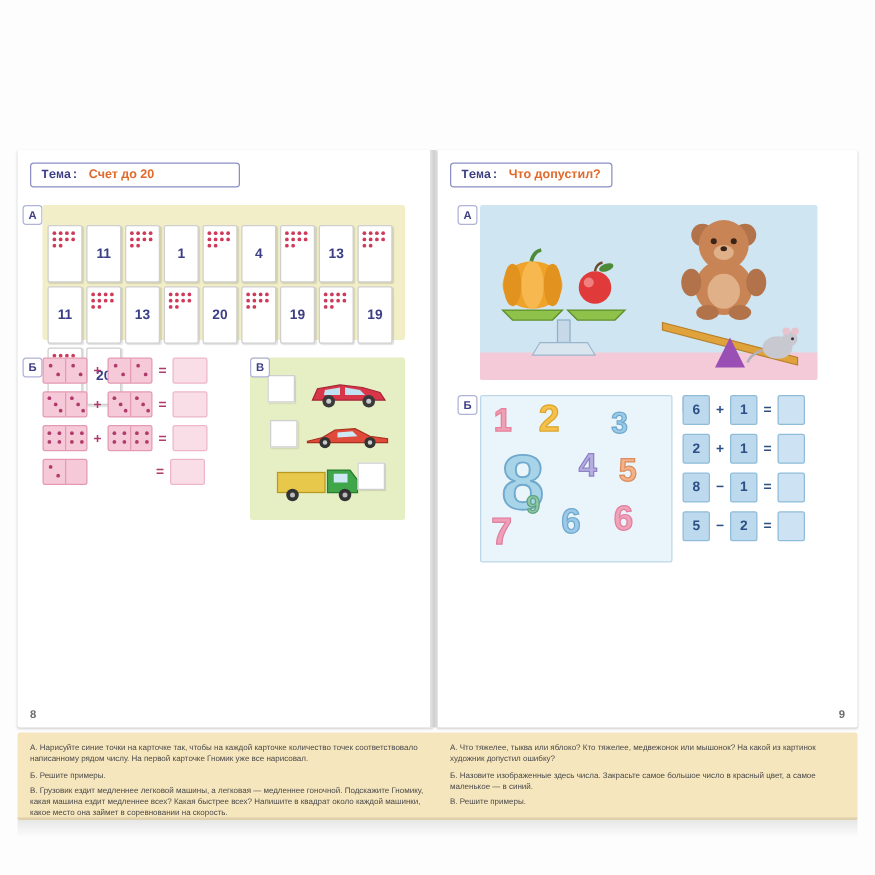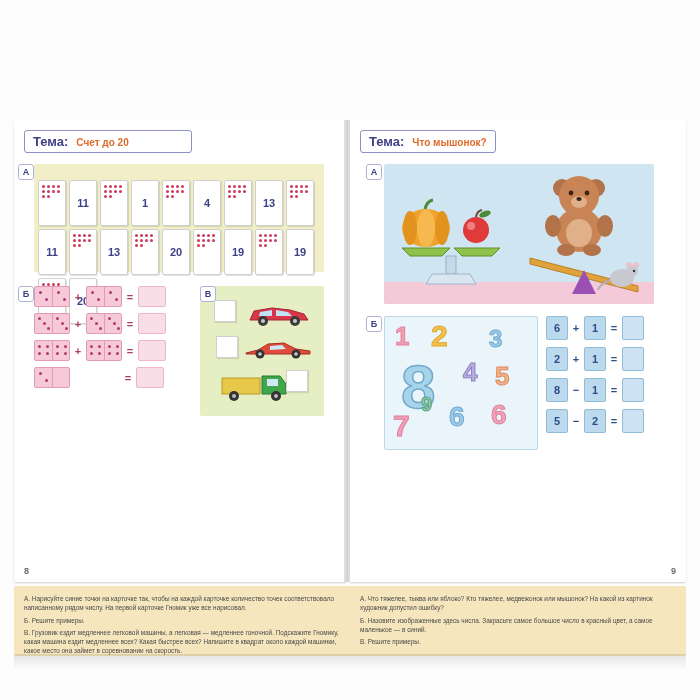--- a/index.html
+++ b/index.html
@@ -26,21 +26,21 @@
   }
 
   .inner{position:absolute;left:0;top:0;right:0;bottom:0;padding:10px 10px 0 10px;box-sizing:border-box;}
 
   
   .theme-row{display:flex;align-items:center;gap:8px;}
   .theme-box{
     border:1px solid #8b8fc4;border-radius:3px;padding:3px 8px;display:flex;gap:8px;align-items:baseline;
     background:#fff;
   }
-  .theme-label{font-size:13px;font-weight:bold;color:#3d3f86;}
+  .theme-label{font-size:10px;font-weight:bold;color:#3d3f86;font-family:Liberation Mono, monospace;}
   .theme-value{font-size:10px;font-weight:bold;color:#e06a2b;}
   .theme-box.wide{min-width:150px;}
 
   .task-letter{
     font-size:9px;font-weight:bold;color:#3d3f86;
     width:14px;height:14px;border:1px solid #b0b3d8;border-radius:3px;
     display:flex;align-items:center;justify-content:center;background:#fff;
   }
 
   
@@ -468,21 +468,21 @@
     </div>
 
     <div class="spine"></div>
 
     <div class="leaf right">
       <div class="inner">
 
         <div class="theme-row" style="justify-content:flex-start;">
           <div class="theme-box">
             <span class="theme-label">Тема:</span>
-            <span class="theme-value">Что мышонок?</span>
+            <span class="theme-value">Что допустил?</span>
           </div>
         </div>
 
         <div class="task-letter" style="position:absolute;left:16px;top:44px;">А</div>
 
         <div class="panelA2">
           <div class="floor"></div>
 
           <svg width="86" height="88" viewBox="0 0 86 88" style="position:absolute;left:152px;top:4px;">
             <circle cx="26" cy="20" r="9" fill="#b2724a"></circle>

